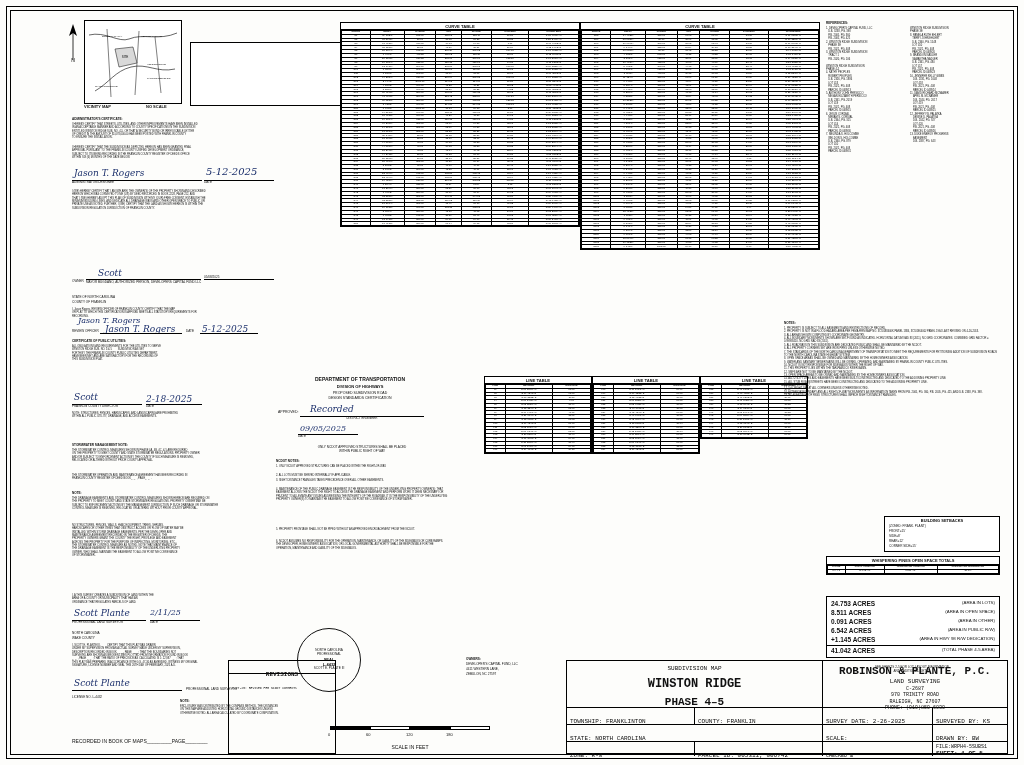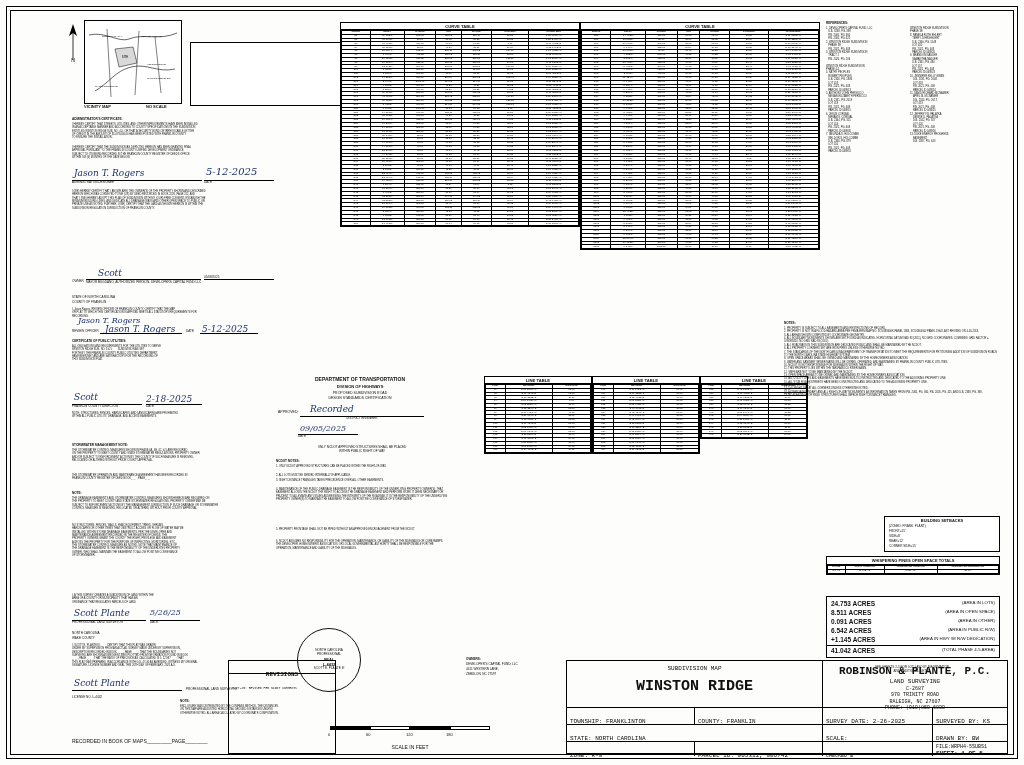--- a/index.html
+++ b/index.html
@@ -13,21 +13,21 @@
 
   
   .txt{position:absolute;font-size:2.6px;line-height:1.28;white-space:pre-wrap;}
   .txt.b{font-weight:bold;}
   .t3{font-size:3.1px;}
   .t35{font-size:3.5px;}
   .t4{font-size:4px;}
   .t5{font-size:5px;}
   .t6{font-size:6px;}
   .t11{font-size:11px;}
-  .t13{font-size:15px;}
+  .t13{font-size:12px;}
   .center{text-align:center;}
   .bold{font-weight:bold;}
 
   
   .ctable{position:absolute;border:0.6px solid #000;background:#fff;}
   .ctable .cap{font-size:4.2px;font-weight:bold;text-align:center;border-bottom:0.5px solid #000;padding:0.5px 0;}
   table.grid{border-collapse:collapse;width:100%;}
   table.grid th, table.grid td{
     border:0.35px solid #000;font-size:2.45px;line-height:1;padding:0.2px 0.3px;text-align:center;
     font-family:"Liberation Sans", sans-serif;white-space:nowrap;
@@ -190,21 +190,21 @@
 ACROSS THE PROPERTY FOR THE PURPOSE OF INSPECTING, MONITORING, ETC.,
 THE STORMWATER CONTROL MEASURE AS NOTED. NOTE THAT MAINTENANCE OF
 THE DRAINAGE EASEMENT IS THE RESPONSIBILITY OF THE UNDERLYING PROPERTY
 OWNER, WHO SHALL MAINTAIN THE EASEMENT TO ALLOW POSITIVE CONVEYANCE
 OF STORMWATER.</div>
 
   <div class="txt" style="left:72px;top:594px;width:230px;">I, A THIS SURVEY CREATES A SUBDIVISION OF LAND WITHIN THE
 AREA OF A COUNTY OR MUNICIPALITY THAT HAS AN
 ORDINANCE THAT REGULATES PARCELS OF LAND.</div>
   <div class="script blue" style="position:absolute;left:74px;top:608px;font-size:9px;">Scott Plante</div>
-  <div class="script blue" style="position:absolute;left:150px;top:608px;font-size:8px;">5/26/25</div>
+  <div class="script blue" style="position:absolute;left:150px;top:608px;font-size:8px;">2/11/25</div>
   <div class="hr" style="left:72px;top:620px;width:74px;"></div>
   <div class="hr" style="left:150px;top:620px;width:50px;"></div>
   <div class="txt t3" style="left:72px;top:621px;">PROFESSIONAL LAND SURVEYOR</div>
   <div class="txt t3" style="left:150px;top:621px;">DATE</div>
 
   <div class="txt t3" style="left:72px;top:632px;">NORTH CAROLINA</div>
   <div class="txt t3" style="left:72px;top:637px;">WAKE COUNTY</div>
   <div class="txt" style="left:72px;top:644px;width:250px;">I, SCOTT E. PLANTE III,         CERTIFY THAT THIS PLAT WAS DRAWN
 UNDER MY SUPERVISION FROM AN ACTUAL SURVEY MADE UNDER MY SUPERVISION,
 DESCRIPTION RECORDED IN BOOK ____, PAGE ____; THAT THE BOUNDARIES NOT
@@ -1712,20 +1712,21 @@
         <span class="txt t3" style="position:relative;left:auto;top:auto;">3-27-25: REVISED PER NCDOT COMMENTS</span>
       </div>
     </div>
   </div>
 
   <div class="tb" style="left:566px;top:660px;width:440px;height:92px;">
     <div class="tbrow" style="height:46px;">
       <div class="tbcell" style="width:256px;text-align:center;">
         <div class="txt t6" style="position:relative;left:auto;top:auto;margin-top:2px;">SUBDIVISION MAP</div>
         <div class="txt t13 bold" style="position:relative;left:auto;top:auto;margin-top:4px;">WINSTON RIDGE</div>
+        <div class="txt t11 bold" style="position:relative;left:auto;top:auto;margin-top:3px;">PHASE 4–5</div>
       </div>
       <div class="tbcell" style="width:184px;text-align:center;">
         <div class="txt t11 bold" style="position:relative;left:auto;top:auto;margin-top:1px;">ROBINSON &amp; PLANTE, P.C.</div>
         <div class="txt t6" style="position:relative;left:auto;top:auto;">LAND SURVEYING</div>
         <div class="txt t5" style="position:relative;left:auto;top:auto;">C-2687</div>
         <div class="txt t5" style="position:relative;left:auto;top:auto;">970 TRINITY ROAD</div>
         <div class="txt t5" style="position:relative;left:auto;top:auto;">RALEIGH, NC 27607</div>
         <div class="txt t5" style="position:relative;left:auto;top:auto;">PHONE: (919)859-6030</div>
       </div>
     </div>

